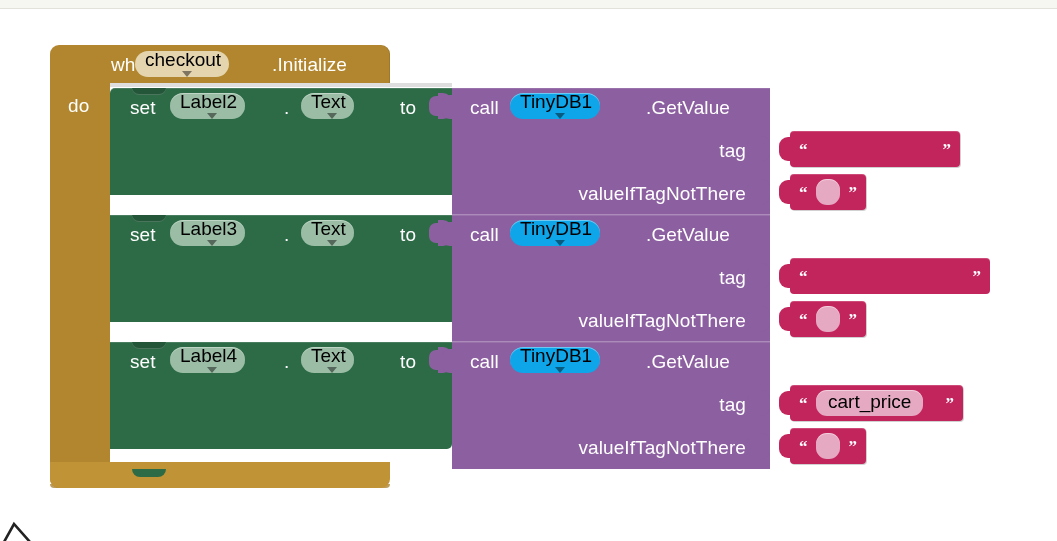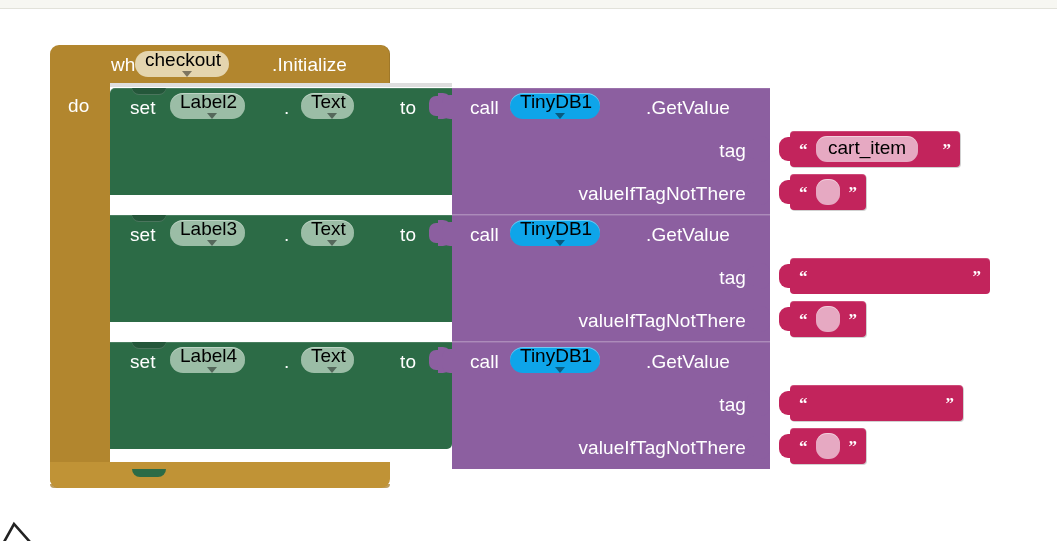--- a/index.html
+++ b/index.html
@@ -204,23 +204,20 @@
     <span class="lbl" style="right:24px;top:53px;">tag</span>
     <div class="to-socket" style="right:0;top:48px;"></div>
 
     <span class="lbl" style="right:24px;top:96px;">valueIfTagNotThere</span>
     <div class="to-socket" style="right:0;top:91px;"></div>
   </div>
 
   <div class="blk txtblk" style="left:790px;top:131px;width:170px;height:36px;">
     <div class="txt-plug" style="top:6px;"></div>
     <span class="quote" style="left:9px;top:10px;">“</span>
-    <div class="txt-field" style="left:26px;top:5px;padding:0 12px;">
-      <span class="cap">cart_item</span>
-    </div>
     <span class="quote" style="right:9px;top:10px;">”</span>
   </div>
 
   <div class="blk txtblk" style="left:790px;top:174px;width:76px;height:36px;">
     <div class="txt-plug" style="top:6px;"></div>
     <span class="quote" style="left:9px;top:10px;">“</span>
     <div class="txt-field" style="left:26px;top:5px;width:24px;">
       <span class="cap"></span>
     </div>
     <span class="quote" style="right:9px;top:10px;">”</span>
@@ -305,20 +302,23 @@
     <span class="lbl" style="right:24px;top:53px;">tag</span>
     <div class="to-socket" style="right:0;top:48px;"></div>
 
     <span class="lbl" style="right:24px;top:96px;">valueIfTagNotThere</span>
     <div class="to-socket" style="right:0;top:91px;"></div>
   </div>
 
   <div class="blk txtblk" style="left:790px;top:385px;width:173px;height:36px;">
     <div class="txt-plug" style="top:6px;"></div>
     <span class="quote" style="left:9px;top:10px;">“</span>
+    <div class="txt-field" style="left:26px;top:5px;padding:0 12px;">
+      <span class="cap">cart_price</span>
+    </div>
     <span class="quote" style="right:9px;top:10px;">”</span>
   </div>
 
   <div class="blk txtblk" style="left:790px;top:428px;width:76px;height:36px;">
     <div class="txt-plug" style="top:6px;"></div>
     <span class="quote" style="left:9px;top:10px;">“</span>
     <div class="txt-field" style="left:26px;top:5px;width:24px;">
       <span class="cap"></span>
     </div>
     <span class="quote" style="right:9px;top:10px;">”</span>

